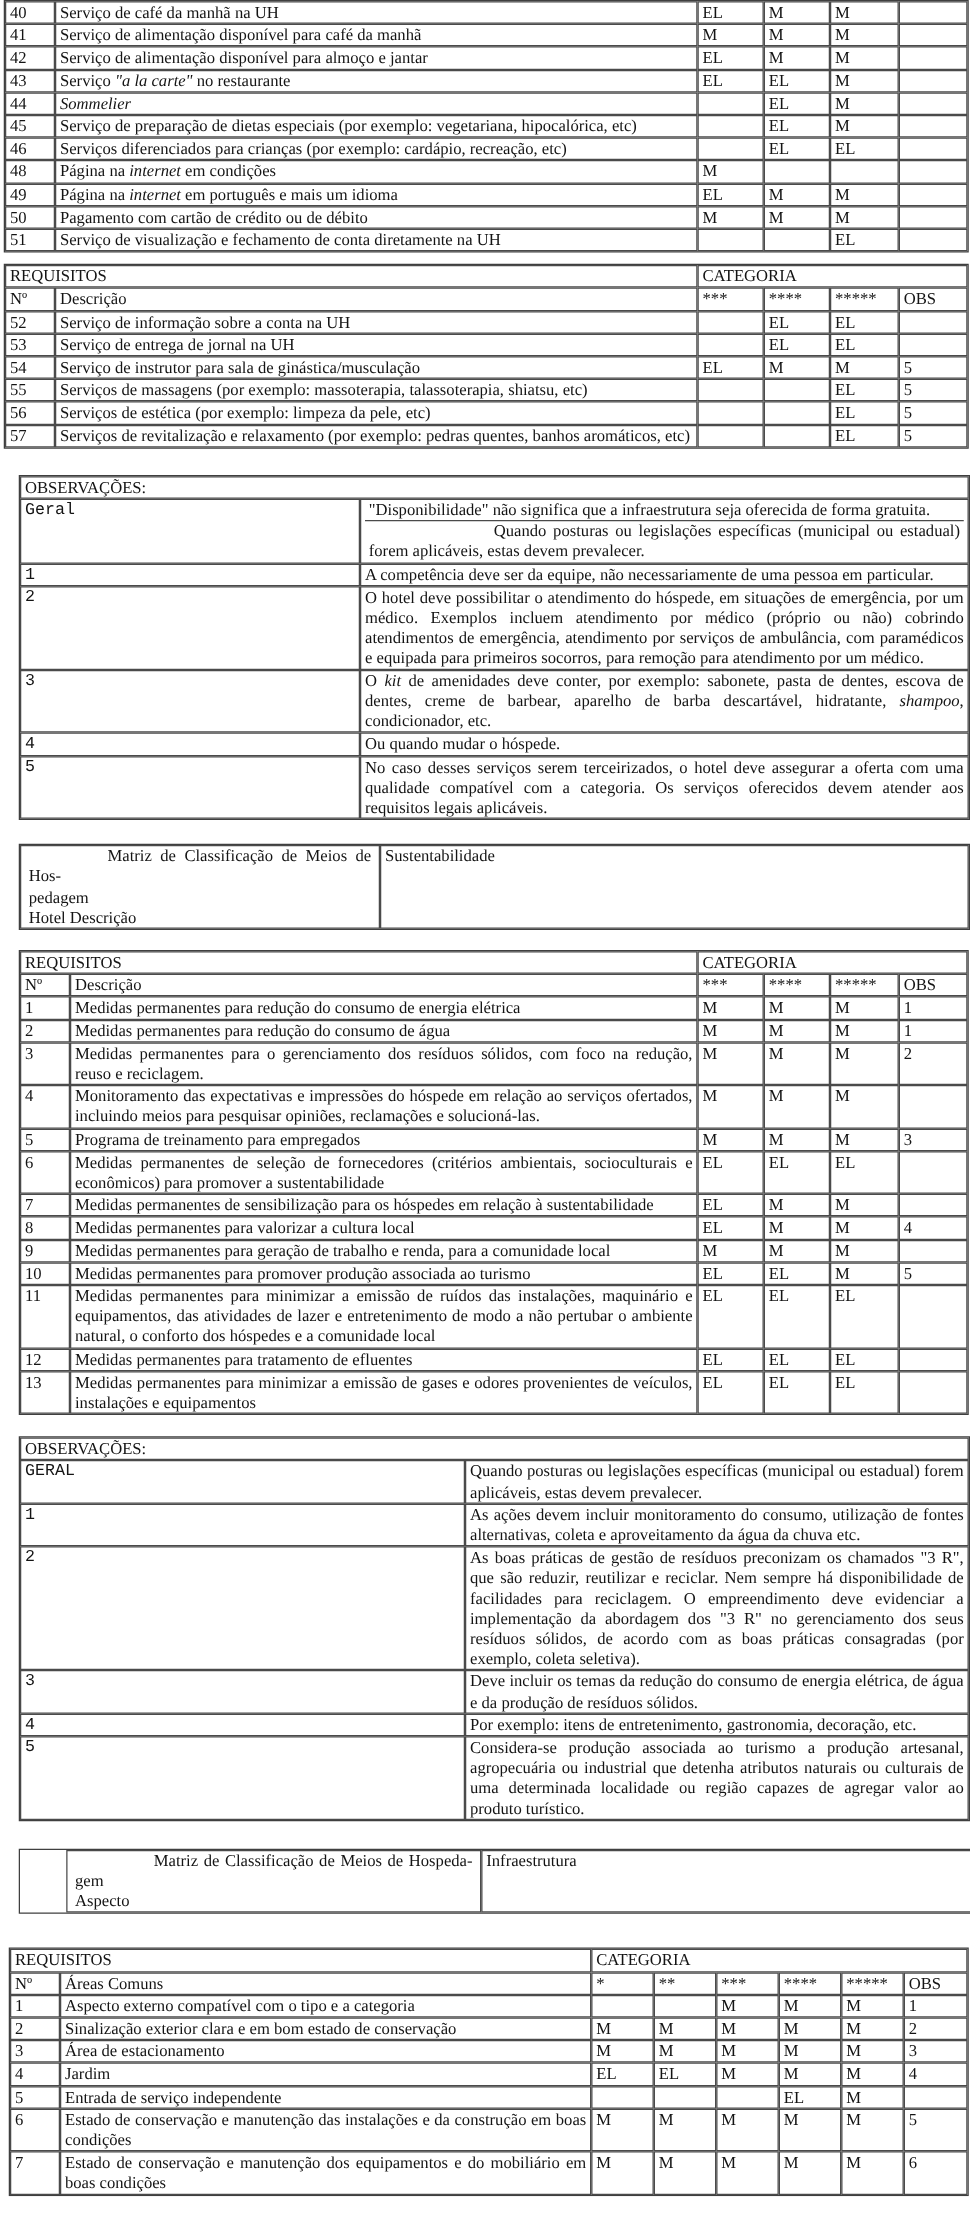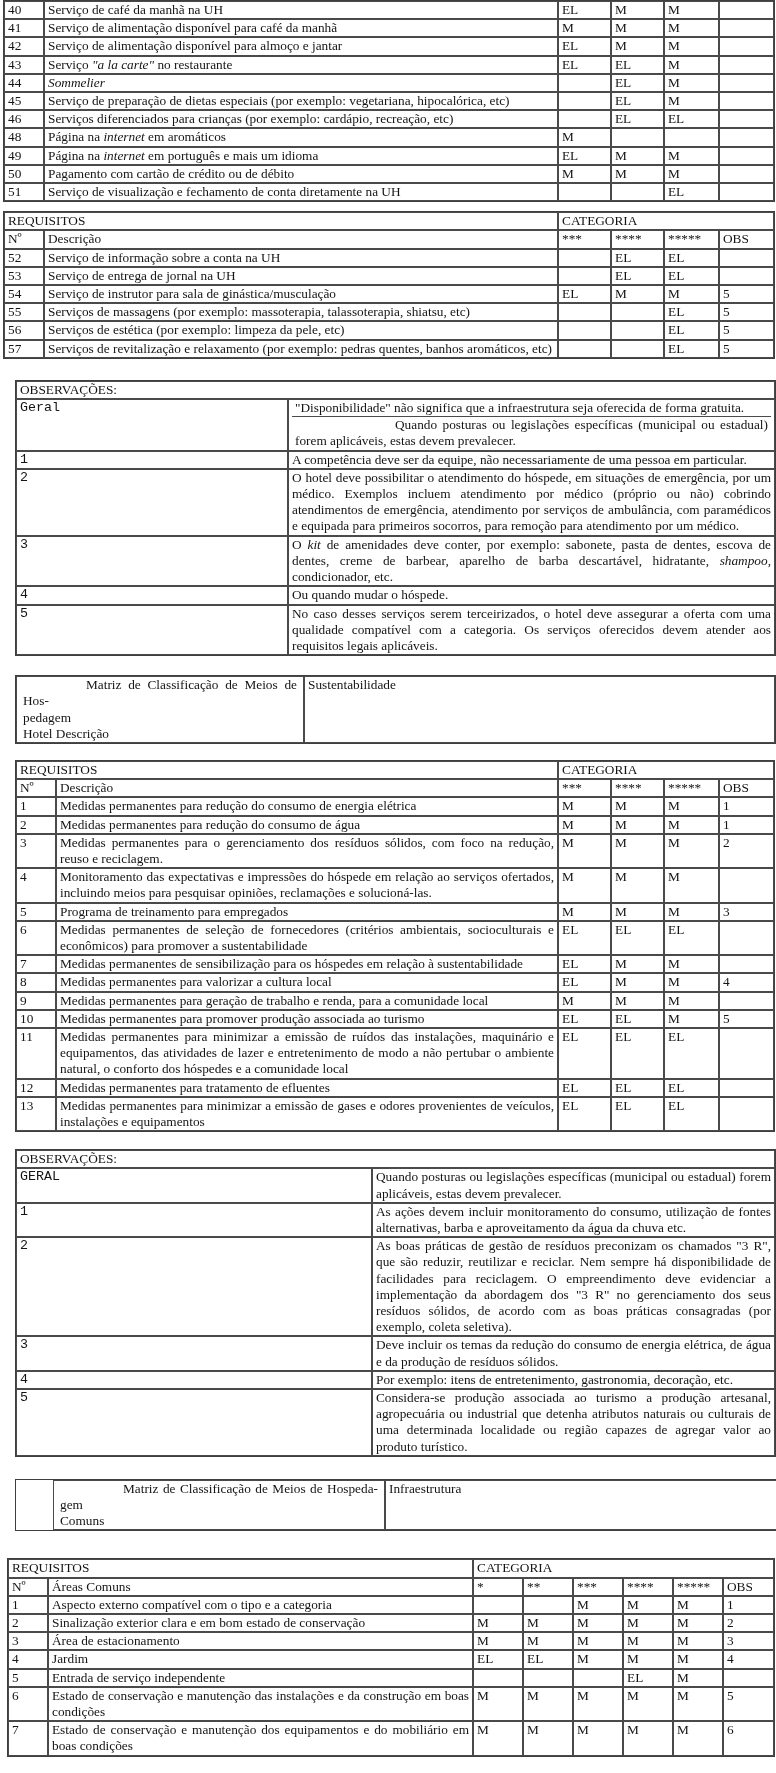--- a/index.html
+++ b/index.html
@@ -113,21 +113,21 @@
       <tr>
         <td class="c-num">46</td>
         <td class="c-desc">Serviços diferenciados para crianças (por exemplo: cardápio, recreação, etc)</td>
         <td class="c-val"></td>
         <td class="c-val">EL</td>
         <td class="c-val">EL</td>
         <td class="c-obs"></td>
       </tr>
       <tr>
         <td class="c-num">48</td>
-        <td class="c-desc"><span>Página na </span><i>internet</i><span> em aromáticos</span></td>
+        <td class="c-desc"><span>Página na </span><i>internet</i><span> em condições</span></td>
         <td class="c-val">M</td>
         <td class="c-val"></td>
         <td class="c-val"></td>
         <td class="c-obs"></td>
       </tr>
       <tr>
         <td class="c-num">49</td>
         <td class="c-desc"><span>Página na </span><i>internet</i><span> em português e mais um idioma</span></td>
         <td class="c-val">EL</td>
         <td class="c-val">M</td>
@@ -427,21 +427,21 @@
       <td class="obs-head" colspan="2">OBSERVAÇÕES:</td>
     </tr>
   </thead>
   <tbody>
       <tr>
         <td class="c-label">GERAL</td>
         <td class="c-text">Quando posturas ou legislações específicas (municipal ou estadual) forem aplicáveis, estas devem prevalecer.</td>
       </tr>
       <tr>
         <td class="c-label">1</td>
-        <td class="c-text">As ações devem incluir monitoramento do consumo, utilização de fontes alternativas, barba e aproveitamento da água da chuva etc.</td>
+        <td class="c-text">As ações devem incluir monitoramento do consumo, utilização de fontes alternativas, coleta e aproveitamento da água da chuva etc.</td>
       </tr>
       <tr>
         <td class="c-label">2</td>
         <td class="c-text">As boas práticas de gestão de resíduos preconizam os chamados "3 R", que são reduzir, reutilizar e reciclar. Nem sempre há disponibilidade de facilidades para reciclagem. O empreendimento deve evidenciar a implementação da abordagem dos "3 R" no gerenciamento dos seus resíduos sólidos, de acordo com as boas práticas consagradas (por exemplo, coleta seletiva).</td>
       </tr>
       <tr>
         <td class="c-label">3</td>
         <td class="c-text">Deve incluir os temas da redução do consumo de energia elétrica, de água e da produção de resíduos sólidos.</td>
       </tr>
       <tr>
@@ -458,21 +458,21 @@
 <table class="grid" id="tblT2">
   <colgroup>
       <col style="width:332px">
       <col style="width:427px">
     </colgroup>
   <tbody>
     <tr>
       <td class="title-left">
         <div class="tline tline-first">Matriz de Classificação de Meios de Hospeda-</div>
         <div class="tline">gem</div>
-        <div class="tline">Comuns</div>
+        <div class="tline">Aspecto</div>
       </td>
       <td class="title-right">Infraestrutura</td>
     </tr>
   </tbody>
 </table>
 
 <table class="grid" id="tblF">
   <colgroup>
     <col style="width:40px">
       <col style="width:425px">

